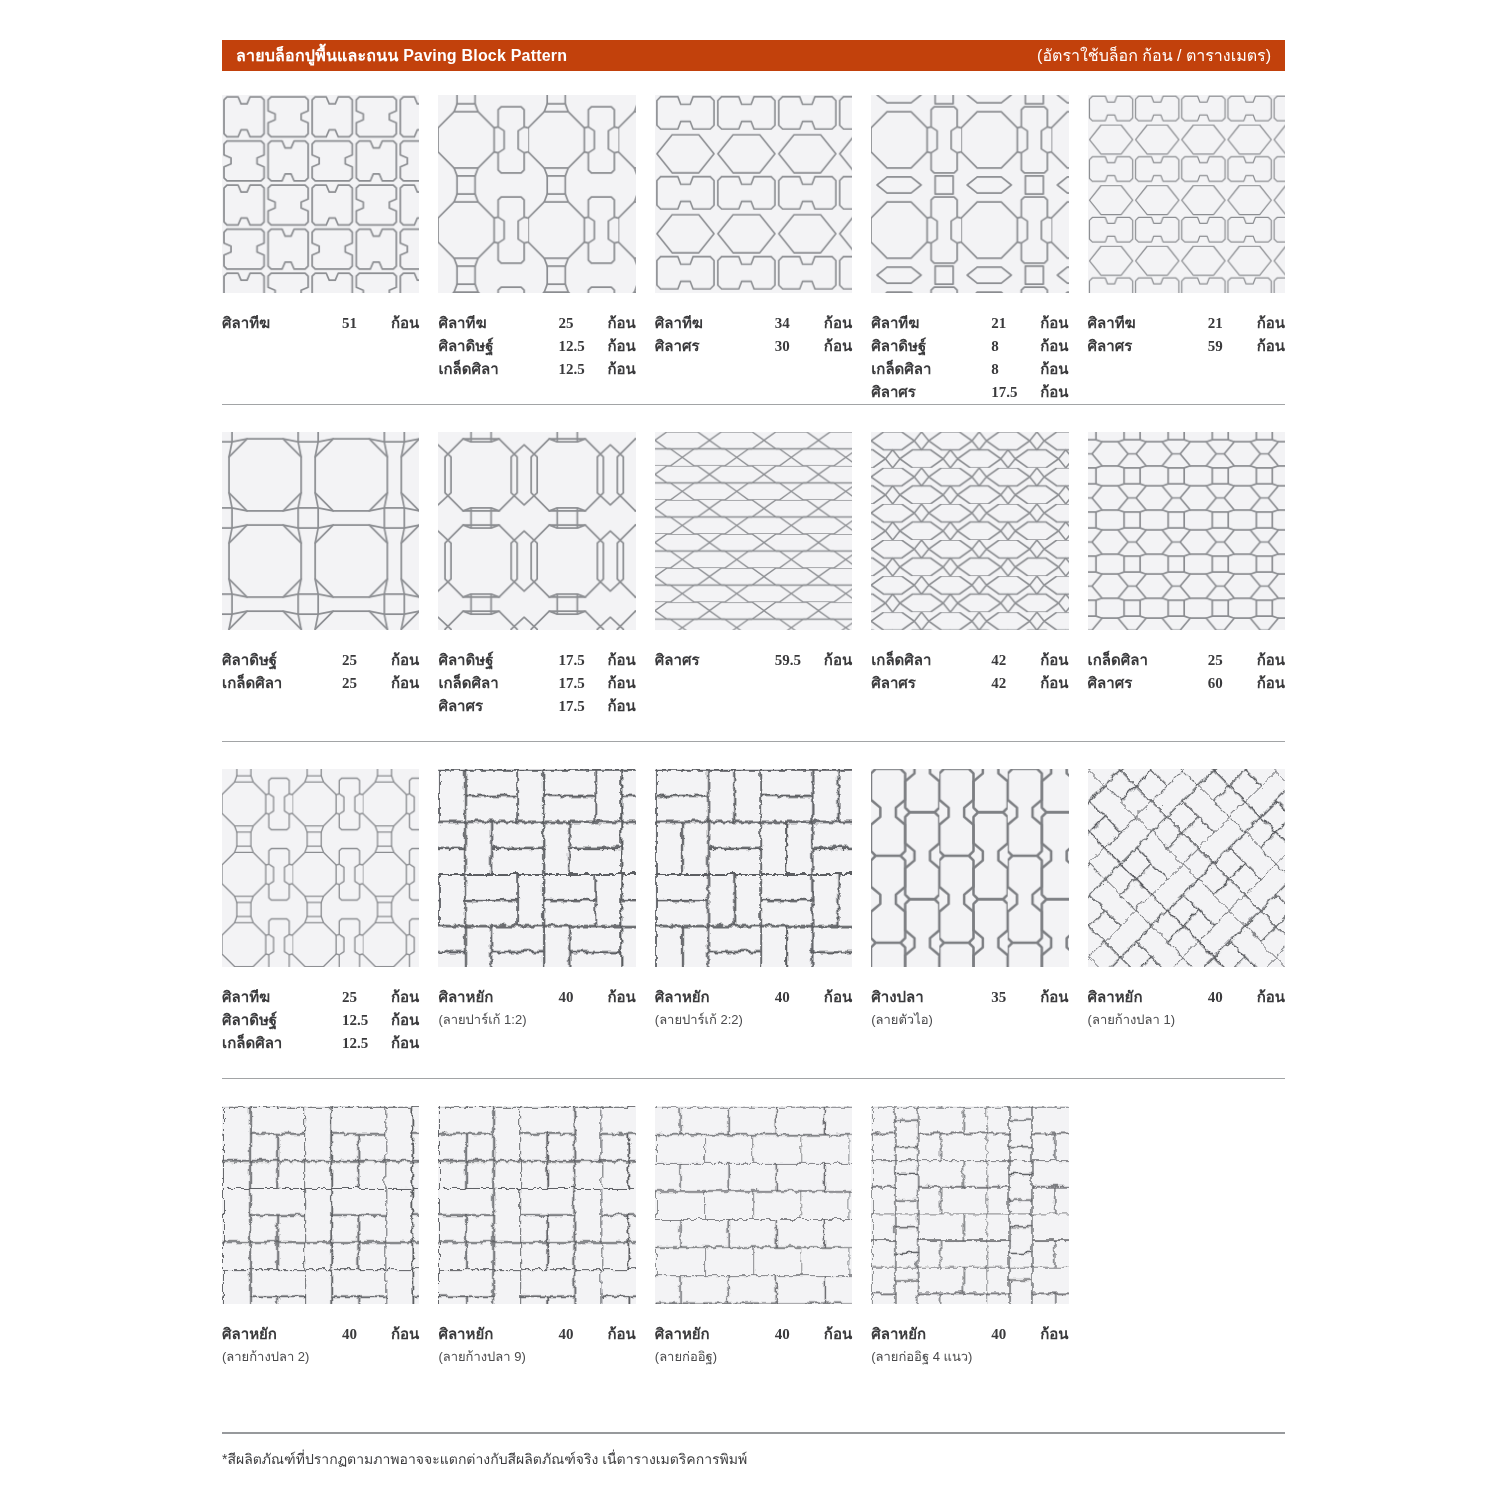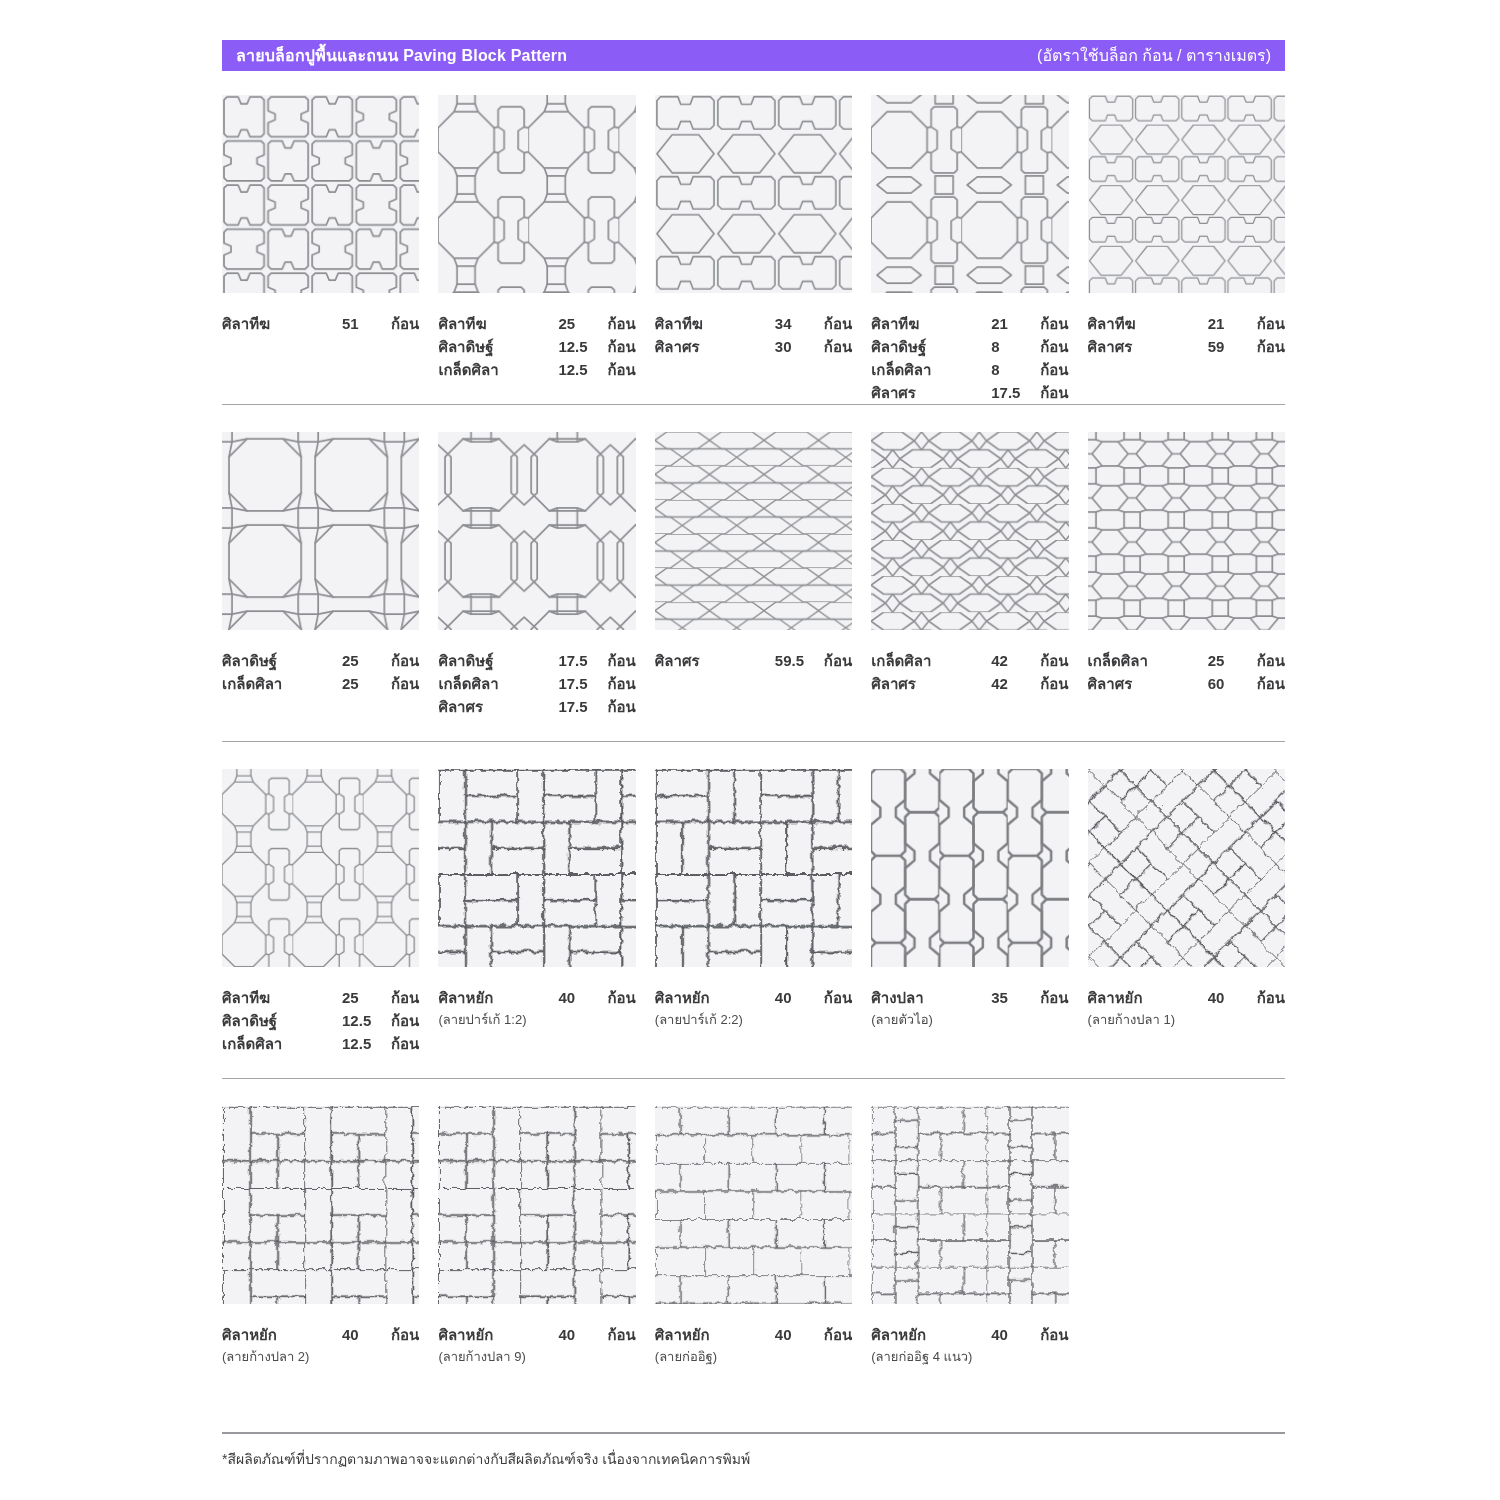--- a/index.html
+++ b/index.html
@@ -4,35 +4,35 @@
 <style>
   html,body{margin:0;padding:0;background:#fff;}
   .page{
     width:1500px;height:1500px;box-sizing:border-box;
     padding:40px 215px 30px 222px;
     display:flex;flex-direction:column;
     font-family:"Liberation Sans","DejaVu Sans",sans-serif;
     color:#3a3a3c;background:#fff;overflow:hidden;
   }
   .topbar{
-    background:#8b5cf6;color:#fff;height:31px;
+    background:#c2410c;color:#fff;height:31px;
     display:flex;align-items:center;justify-content:space-between;
     padding:0 14px;margin-bottom:24px;flex:0 0 auto;
   }
   .topbar .title{font-size:16px;font-weight:700;letter-spacing:.2px;}
   .topbar .rnote{font-size:16px;font-weight:400;}
   .row-section{flex:0 0 auto;}
   .row-section.ruled{border-bottom:1px solid #a2a4a6;margin-bottom:27px;}
   .grid{display:grid;grid-template-columns:repeat(5,1fr);gap:19px;}
   .card{margin:0;}
   .swatch{height:198px;background:#f3f3f5;overflow:hidden;}
   .swatch svg{display:block;width:100%;height:198px;}
   .swatch .bg{fill:#f3f3f5;stroke:none;}
   .caption{margin-top:19px;min-height:92px;}
-  .line{display:flex;align-items:baseline;font-size:15px;font-weight:600;line-height:23px;color:#3a3a3c;}
+  .line{display:flex;align-items:baseline;font-size:15px;font-weight:600;line-height:23px;color:#3a3a3c;font-family:Liberation Serif, serif;}
   .line .name{flex:1;}
   .line .qty{min-width:40px;text-align:left;font-variant-numeric:tabular-nums;}
   .line .unit{margin-left:9px;}
   .note{font-size:13px;font-weight:400;color:#4a4a4c;line-height:22px;}
   .footrule{margin-top:auto;border-top:2px solid #97999c;flex:0 0 auto;}
   .footnote{margin:14px 0 0;font-size:14px;font-weight:500;color:#3b3b3d;}
   
   .pat-gray path,.pat-gray rect{fill:none;stroke:#8b8d91;stroke-width:1.7;stroke-linejoin:round;stroke-linecap:round;}
   .pat-mid  path,.pat-mid  rect{fill:none;stroke:#7c7e82;stroke-width:1.6;stroke-linejoin:round;stroke-linecap:round;}
   .pat-dark path,.pat-dark rect{fill:none;stroke:#5a5c60;stroke-width:1.35;stroke-linejoin:round;stroke-linecap:round;}
@@ -595,14 +595,14 @@
                 <span class="unit">ก้อน</span>
               </div>
               <div class="note">(ลายก่ออิฐ 4 แนว)</div>
             </figcaption>
           </figure>
         </div>
       </section>
     </main>
 
   <div class="footrule"></div>
-  <p class="footnote">*สีผลิตภัณฑ์ที่ปรากฏตามภาพอาจจะแตกต่างกับสีผลิตภัณฑ์จริง เนื่องจากเทคนิคการพิมพ์</p>
+  <p class="footnote">*สีผลิตภัณฑ์ที่ปรากฏตามภาพอาจจะแตกต่างกับสีผลิตภัณฑ์จริง เนื่ตารางเมตริคการพิมพ์</p>
 </div>
 
 </body></html>

